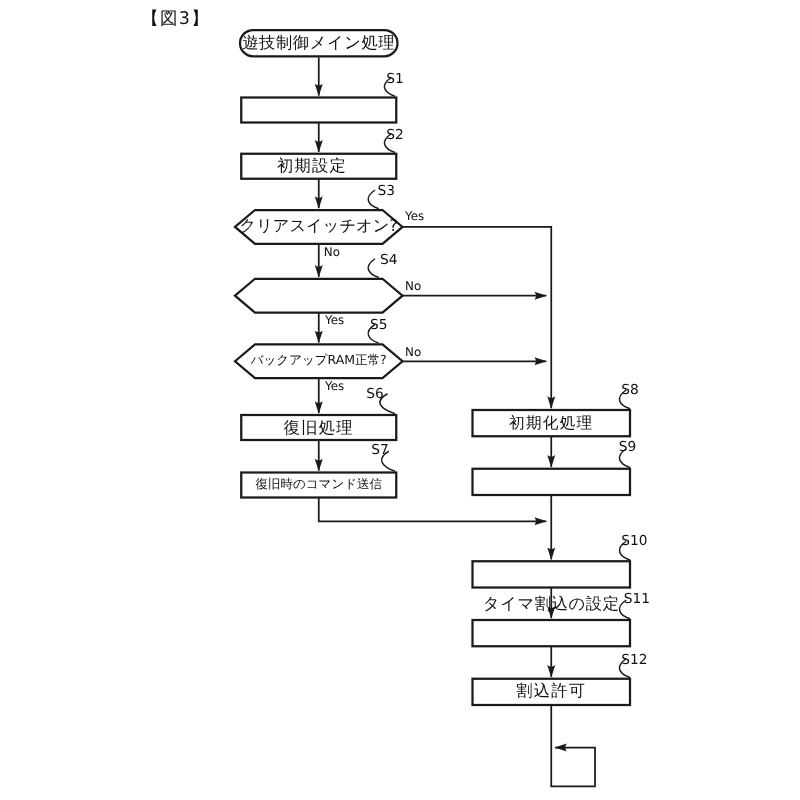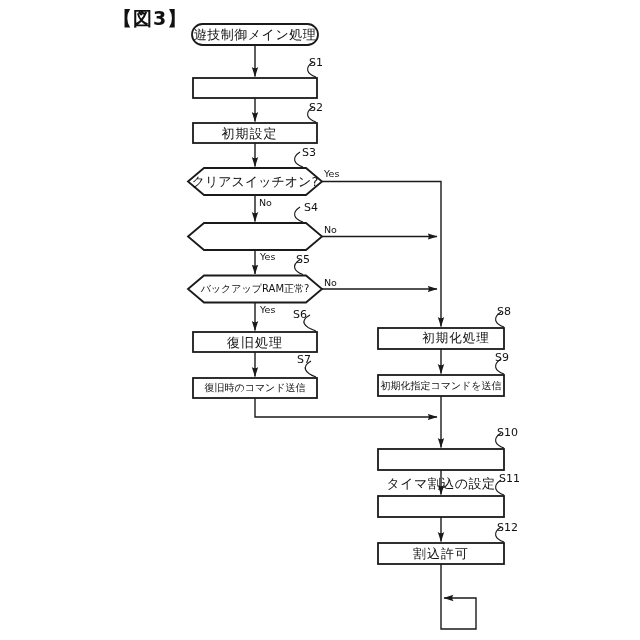--- a/index.html
+++ b/index.html
@@ -3,31 +3,31 @@
 <meta charset="utf-8">
 <style>
   html,body { margin:0; padding:0; background:#ffffff; }
   .canvas {
     position:relative; width:640px; height:640px; background:#ffffff;
     font-family:"DejaVu Sans","Liberation Sans",sans-serif; color:#111111;
     overflow:hidden;
   }
   .canvas svg { position:absolute; left:0; top:0; }
   .fig-label {
-    position:absolute; left:113px; top:6px; font-size:19px; font-weight:700;
+    position:absolute; left:113px; top:6px; font-size:14px; font-weight:400;
     letter-spacing:1px; white-space:nowrap;
   }
   .node {
     position:absolute; display:flex; align-items:center; justify-content:center;
     text-align:center; white-space:nowrap; letter-spacing:0.5px; line-height:1;
   }
   .fs10  { font-size:10px;   letter-spacing:0px; }
   .fs105 { font-size:13px; letter-spacing:0px; }
   .fs115 { font-size:13px; letter-spacing:0.5px; }
-  .fs125 { font-size:12.5px; letter-spacing:1px;padding-left:15px; }
+  .fs125 { font-size:12.5px; letter-spacing:1px; }
   .fs13  { font-size:13px;   letter-spacing:1px; }
   .sid { position:absolute; font-size:11px; line-height:1; white-space:nowrap; }
   .bl  { position:absolute; font-size:9.5px; line-height:1; white-space:nowrap; }
 </style>
 </head>
 <body>
 
 <div class="canvas">
 
   <svg width="640" height="640" viewBox="0 0 640 640">
@@ -91,21 +91,20 @@
 
   <div class="fig-label">【図3】</div>
 
   <div class="node fs115" style="left:192px;top:24px;width:126px;height:21px">遊技制御メイン処理</div>
   <div class="node fs13" style="left:193px;top:123px;width:113px;height:20px">初期設定</div>
   <div class="node fs105" style="left:188px;top:168px;width:134px;height:27px">クリアスイッチオン?</div>
   <div class="node fs10" style="left:188px;top:275px;width:134px;height:28px">バックアップRAM正常?</div>
   <div class="node fs13" style="left:193px;top:332px;width:124px;height:20px">復旧処理</div>
   <div class="node fs10" style="left:193px;top:378px;width:124px;height:19px">復旧時のコマンド送信</div>
   <div class="node fs125" style="left:378px;top:328px;width:126px;height:21px">初期化処理</div>
-  <div class="node fs10" style="left:378px;top:375px;width:126px;height:21px">初期化指定コマンドを送信</div>
   <div class="node fs115" style="left:378px;top:469px;width:126px;height:28px">タイマ割込の設定</div>
   <div class="node fs13" style="left:378px;top:543px;width:126px;height:21px">割込許可</div>
 
   <div class="sid" style="left:309px;top:57px">S1</div>
   <div class="sid" style="left:309px;top:102px">S2</div>
   <div class="sid" style="left:302px;top:147px">S3</div>
   <div class="sid" style="left:304px;top:202px">S4</div>
   <div class="sid" style="left:296px;top:254px">S5</div>
   <div class="sid" style="left:293px;top:309px">S6</div>
   <div class="sid" style="left:297px;top:354px">S7</div>

